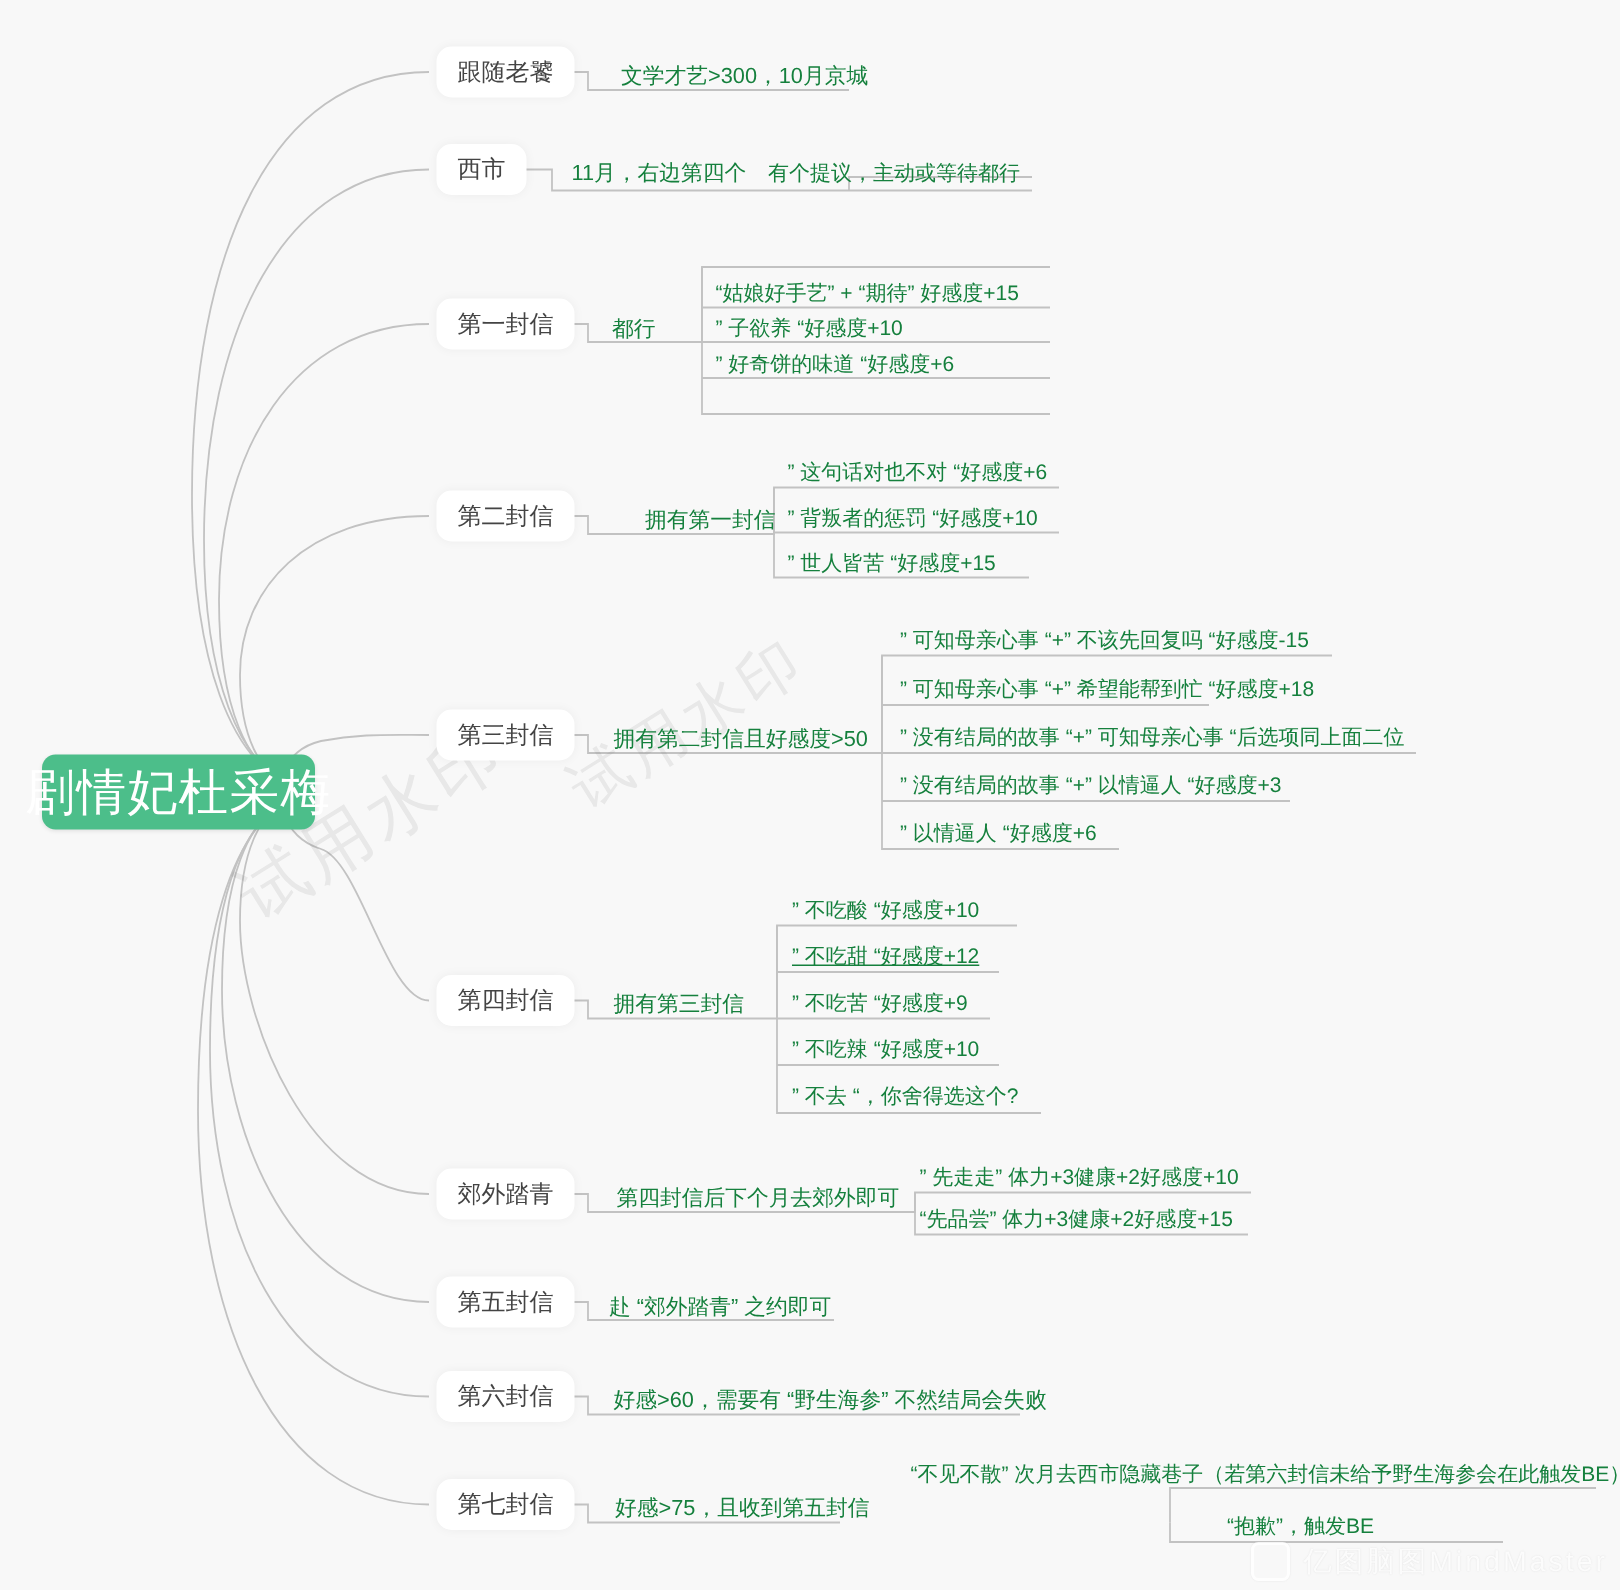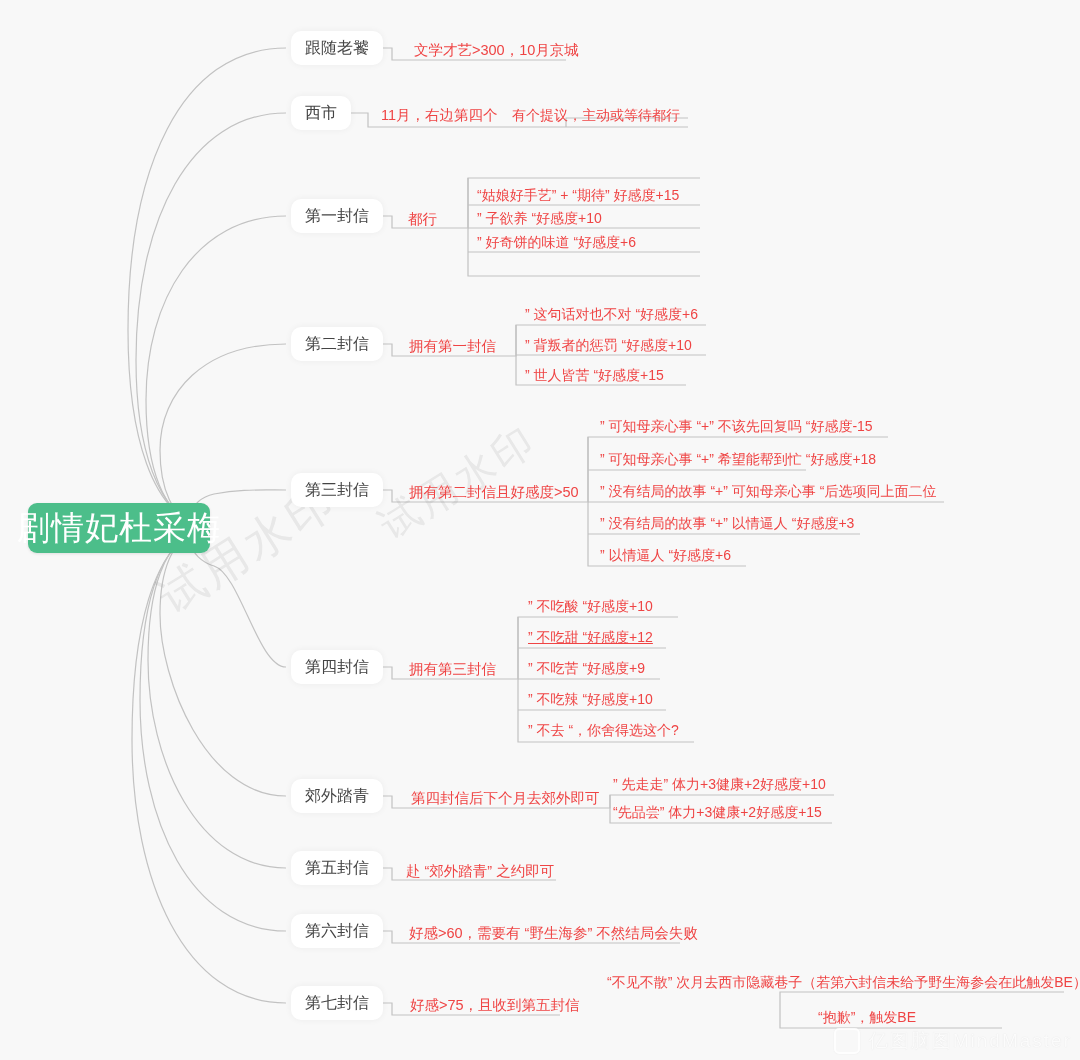--- a/index.html
+++ b/index.html
@@ -37,21 +37,21 @@
     font-size:16px;
     height:34px;
     padding:0 14px;
     justify-content:center;
     white-space:nowrap;
     box-shadow:0 0 7px rgba(0,0,0,0.05);
   }
 
   
   .lvl3,.lvl4{
-    color:#ef4444;
+    color:#15803d;
     font-size:14.5px;
     height:26px;
     white-space:nowrap;
     align-items:flex-end;
     padding-bottom:2px;
   }
   .lvl4{font-size:14px;}
 
   .wm{
     position:absolute;
@@ -178,21 +178,21 @@
   <div class="node lvl4" style="left:477px;top:204px;">
     <span>” 子欲养 “好感度+10</span>
   </div>
   <div class="node lvl4" style="left:477px;top:228px;">
     <span>” 好奇饼的味道 “好感度+6</span>
   </div>
 
   <div class="node lvl2" style="left:291px;top:327px;">
     <span>第二封信</span>
   </div>
-  <div class="node lvl3" style="left:409px;top:332px;">
+  <div class="node lvl3" style="left:430px;top:332px;">
     <span>拥有第一封信</span>
   </div>
   <div class="node lvl4" style="left:525px;top:300px;">
     <span>” 这句话对也不对 “好感度+6</span>
   </div>
   <div class="node lvl4" style="left:525px;top:331px;">
     <span>” 背叛者的惩罚 “好感度+10</span>
   </div>
   <div class="node lvl4" style="left:525px;top:361px;">
     <span>” 世人皆苦 “好感度+15</span>

